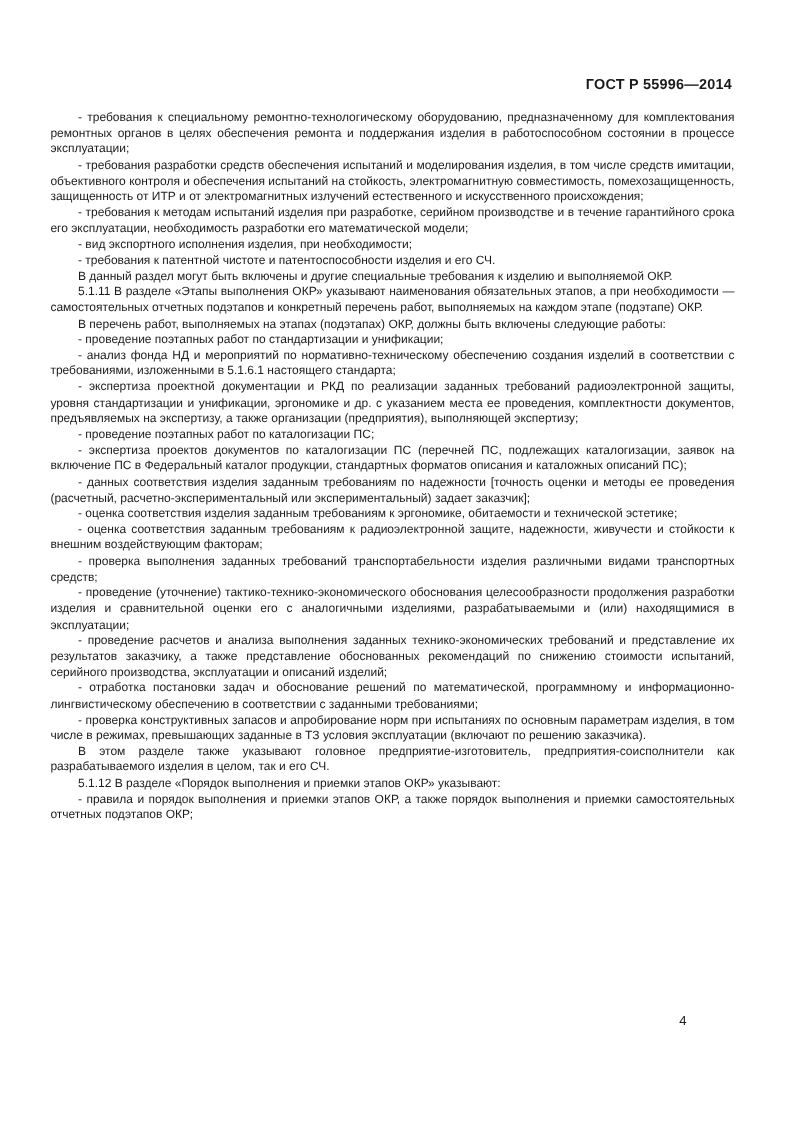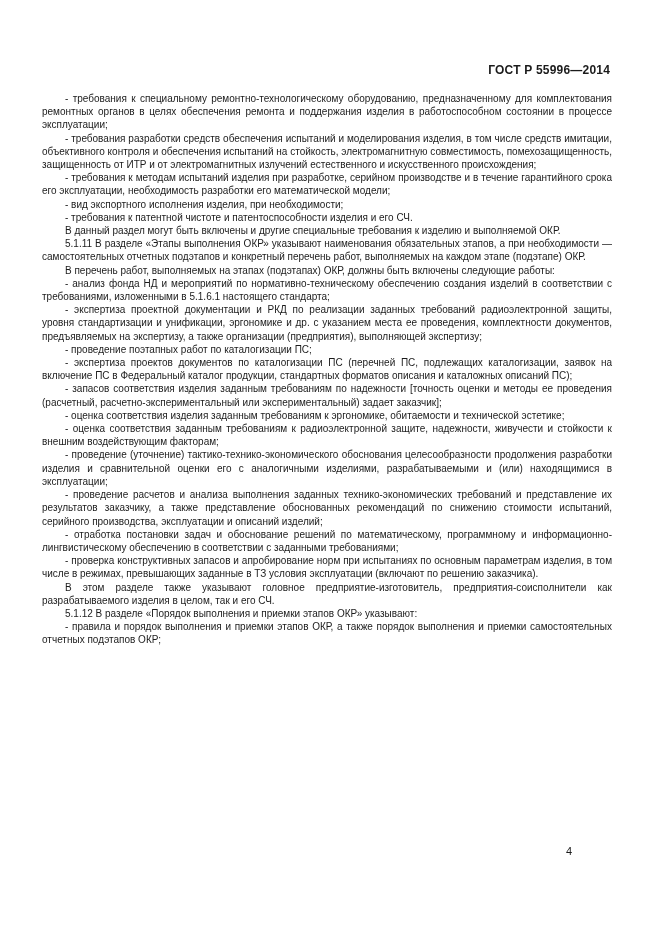--- a/index.html
+++ b/index.html
@@ -59,30 +59,32 @@
 
   <div class="doc-body">
     <p>- требования к специальному ремонтно-технологическому оборудованию, предназначенному для комплектования ремонтных органов в целях обеспечения ремонта и поддержания изделия в работоспособном состоянии в процессе эксплуатации;</p>
     <p>- требования разработки средств обеспечения испытаний и моделирования изделия, в том числе средств имитации, объективного контроля и обеспечения испытаний на стойкость, электромагнитную совместимость, помехозащищенность, защищенность от ИТР и от электромагнитных излучений естественного и искусственного происхождения;</p>
     <p>- требования к методам испытаний изделия при разработке, серийном производстве и в течение гарантийного срока его эксплуатации, необходимость разработки его математической модели;</p>
     <p>- вид экспортного исполнения изделия, при необходимости;</p>
     <p>- требования к патентной чистоте и патентоспособности изделия и его СЧ.</p>
     <p>В данный раздел могут быть включены и другие специальные требования к изделию и выполняемой ОКР.</p>
     <p>5.1.11 В разделе «Этапы выполнения ОКР» указывают наименования обязательных этапов, а при необходимости — самостоятельных отчетных подэтапов и конкретный перечень работ, выполняемых на каждом этапе (подэтапе) ОКР.</p>
     <p>В перечень работ, выполняемых на этапах (подэтапах) ОКР, должны быть включены следующие работы:</p>
+    <p>- проведение поэтапных работ по стандартизации и унификации;</p>
     <p>- анализ фонда НД и мероприятий по нормативно-техническому обеспечению создания изделий в соответствии с требованиями, изложенными в 5.1.6.1 настоящего стандарта;</p>
     <p>- экспертиза проектной документации и РКД по реализации заданных требований радиоэлектронной защиты, уровня стандартизации и унификации, эргономике и др. с указанием места ее проведения, комплектности документов, предъявляемых на экспертизу, а также организации (предприятия), выполняющей экспертизу;</p>
     <p>- проведение поэтапных работ по каталогизации ПС;</p>
     <p>- экспертиза проектов документов по каталогизации ПС (перечней ПС, подлежащих каталогизации, заявок на включение ПС в Федеральный каталог продукции, стандартных форматов описания и каталожных описаний ПС);</p>
-    <p>- запасов соответствия изделия заданным требованиям по надежности [точность оценки и методы ее проведения (расчетный, расчетно-экспериментальный или экспериментальный) задает заказчик];</p>
+    <p>- данных соответствия изделия заданным требованиям по надежности [точность оценки и методы ее проведения (расчетный, расчетно-экспериментальный или экспериментальный) задает заказчик];</p>
     <p>- оценка соответствия изделия заданным требованиям к эргономике, обитаемости и технической эстетике;</p>
     <p>- оценка соответствия заданным требованиям к радиоэлектронной защите, надежности, живучести и стойкости к внешним воздействующим факторам;</p>
+    <p>- проверка выполнения заданных требований транспортабельности изделия различными видами транспортных средств;</p>
     <p>- проведение (уточнение) тактико-технико-экономического обоснования целесообразности продолжения разработки изделия и сравнительной оценки его с аналогичными изделиями, разрабатываемыми и (или) находящимися в эксплуатации;</p>
     <p>- проведение расчетов и анализа выполнения заданных технико-экономических требований и представление их результатов заказчику, а также представление обоснованных рекомендаций по снижению стоимости испытаний, серийного производства, эксплуатации и описаний изделий;</p>
-    <p>- отработка постановки задач и обоснование решений по математическому, программному и информационно-лингвистическому обеспечению в соответствии с заданными требованиями;</p>
+    <p>- отработка постановки задач и обоснование решений по математической, программному и информационно-лингвистическому обеспечению в соответствии с заданными требованиями;</p>
     <p>- проверка конструктивных запасов и апробирование норм при испытаниях по основным параметрам изделия, в том числе в режимах, превышающих заданные в ТЗ условия эксплуатации (включают по решению заказчика).</p>
     <p>В этом разделе также указывают головное предприятие-изготовитель, предприятия-соисполнители как разрабатываемого изделия в целом, так и его СЧ.</p>
     <p>5.1.12 В разделе «Порядок выполнения и приемки этапов ОКР» указывают:</p>
     <p>- правила и порядок выполнения и приемки этапов ОКР, а также порядок выполнения и приемки самостоятельных отчетных подэтапов ОКР;</p>
   </div>
 
   <div class="page-number">4</div>
 
 </div>
 

